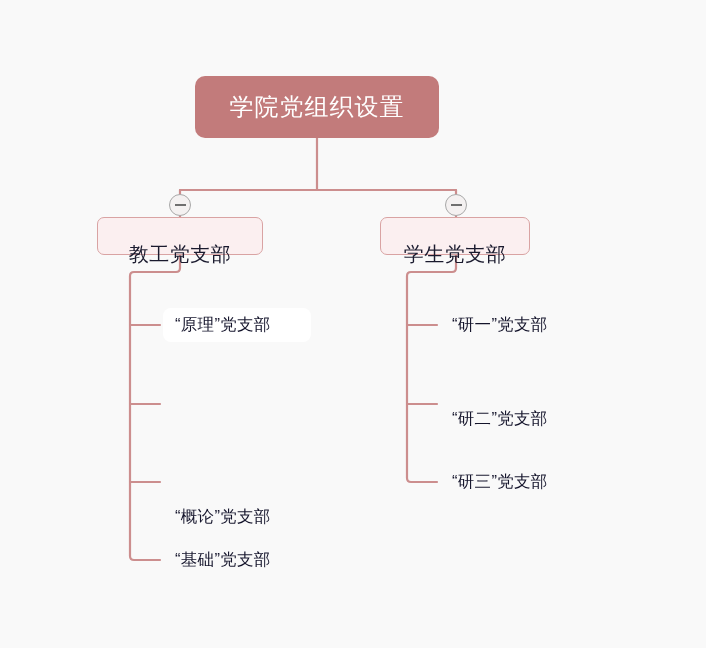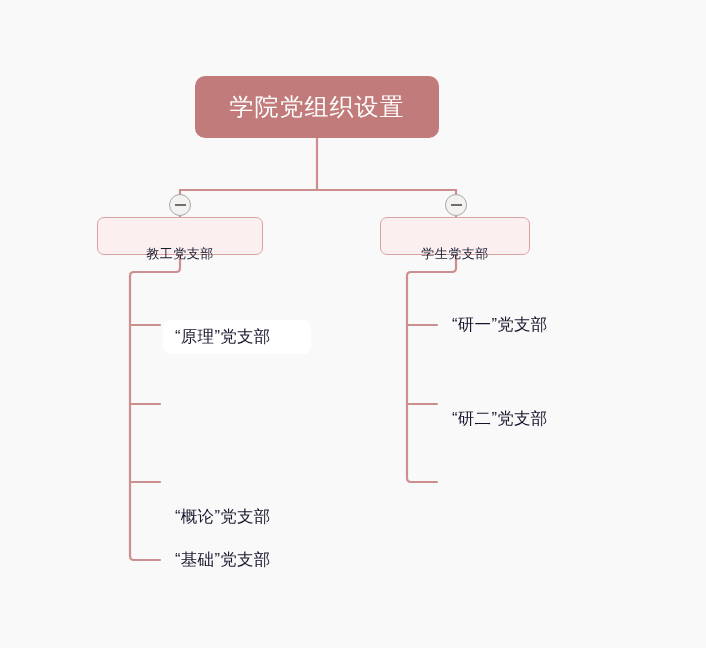--- a/index.html
+++ b/index.html
@@ -58,21 +58,21 @@
     border: 1.4px solid #d9a3a3;
     border-radius: 7px;
     background: #fbeff0;
     display: flex;
     align-items: center;
     justify-content: center;
     box-sizing: border-box;
   }
   .branch-node .node-text {
     color: #1a1a2e;
-    font-size: 13px;
+    font-size: 20px;
     letter-spacing: 0.5px;
     white-space: nowrap;
     margin-top: 36px;
   }
   #branch-0 { left: 97px;  top: 217px; width: 166px; }
   #branch-1 { left: 380px; top: 217px; width: 150px; }
 
   
   .collapse-toggle {
     position: absolute;
@@ -111,21 +111,21 @@
     background: #ffffff;
   }
   .leaf-node .node-text {
     color: #14142b;
     font-size: 16.5px;
     letter-spacing: 0.3px;
     white-space: nowrap;
   }
 
   
-  #leaf-l-0 { left: 163px; top: 308px; width: 148px; margin-top: 12px; }
+  #leaf-l-0 { left: 163px; top: 308px; width: 148px; }
   #leaf-l-1 { left: 163px; top: 387px; width: 148px; }
   #leaf-l-2 { left: 163px; top: 465px; width: 148px; margin-top: 35px; }
   #leaf-l-3 { left: 163px; top: 543px; width: 148px; }
 
   
   #leaf-r-0 { left: 440px; top: 308px; width: 148px; }
   #leaf-r-1 { left: 440px; top: 387px; width: 148px; margin-top: 15px; }
   #leaf-r-2 { left: 440px; top: 465px; width: 148px; }
 </style>
 </head>
@@ -188,14 +188,17 @@
   <div class="leaf-node" id="leaf-r-0">
     <span class="node-text">“研一”党支部</span>
   </div>
 
   <div class="leaf-node" id="leaf-l-3">
     <span class="node-text">“基础”党支部</span>
   </div>
   <div class="leaf-node" id="leaf-r-1">
     <span class="node-text">“研二”党支部</span>
   </div>
+  <div class="leaf-node" id="leaf-r-2">
+    <span class="node-text">“研三”党支部</span>
+  </div>
 
 </div>
 
 </body></html>

